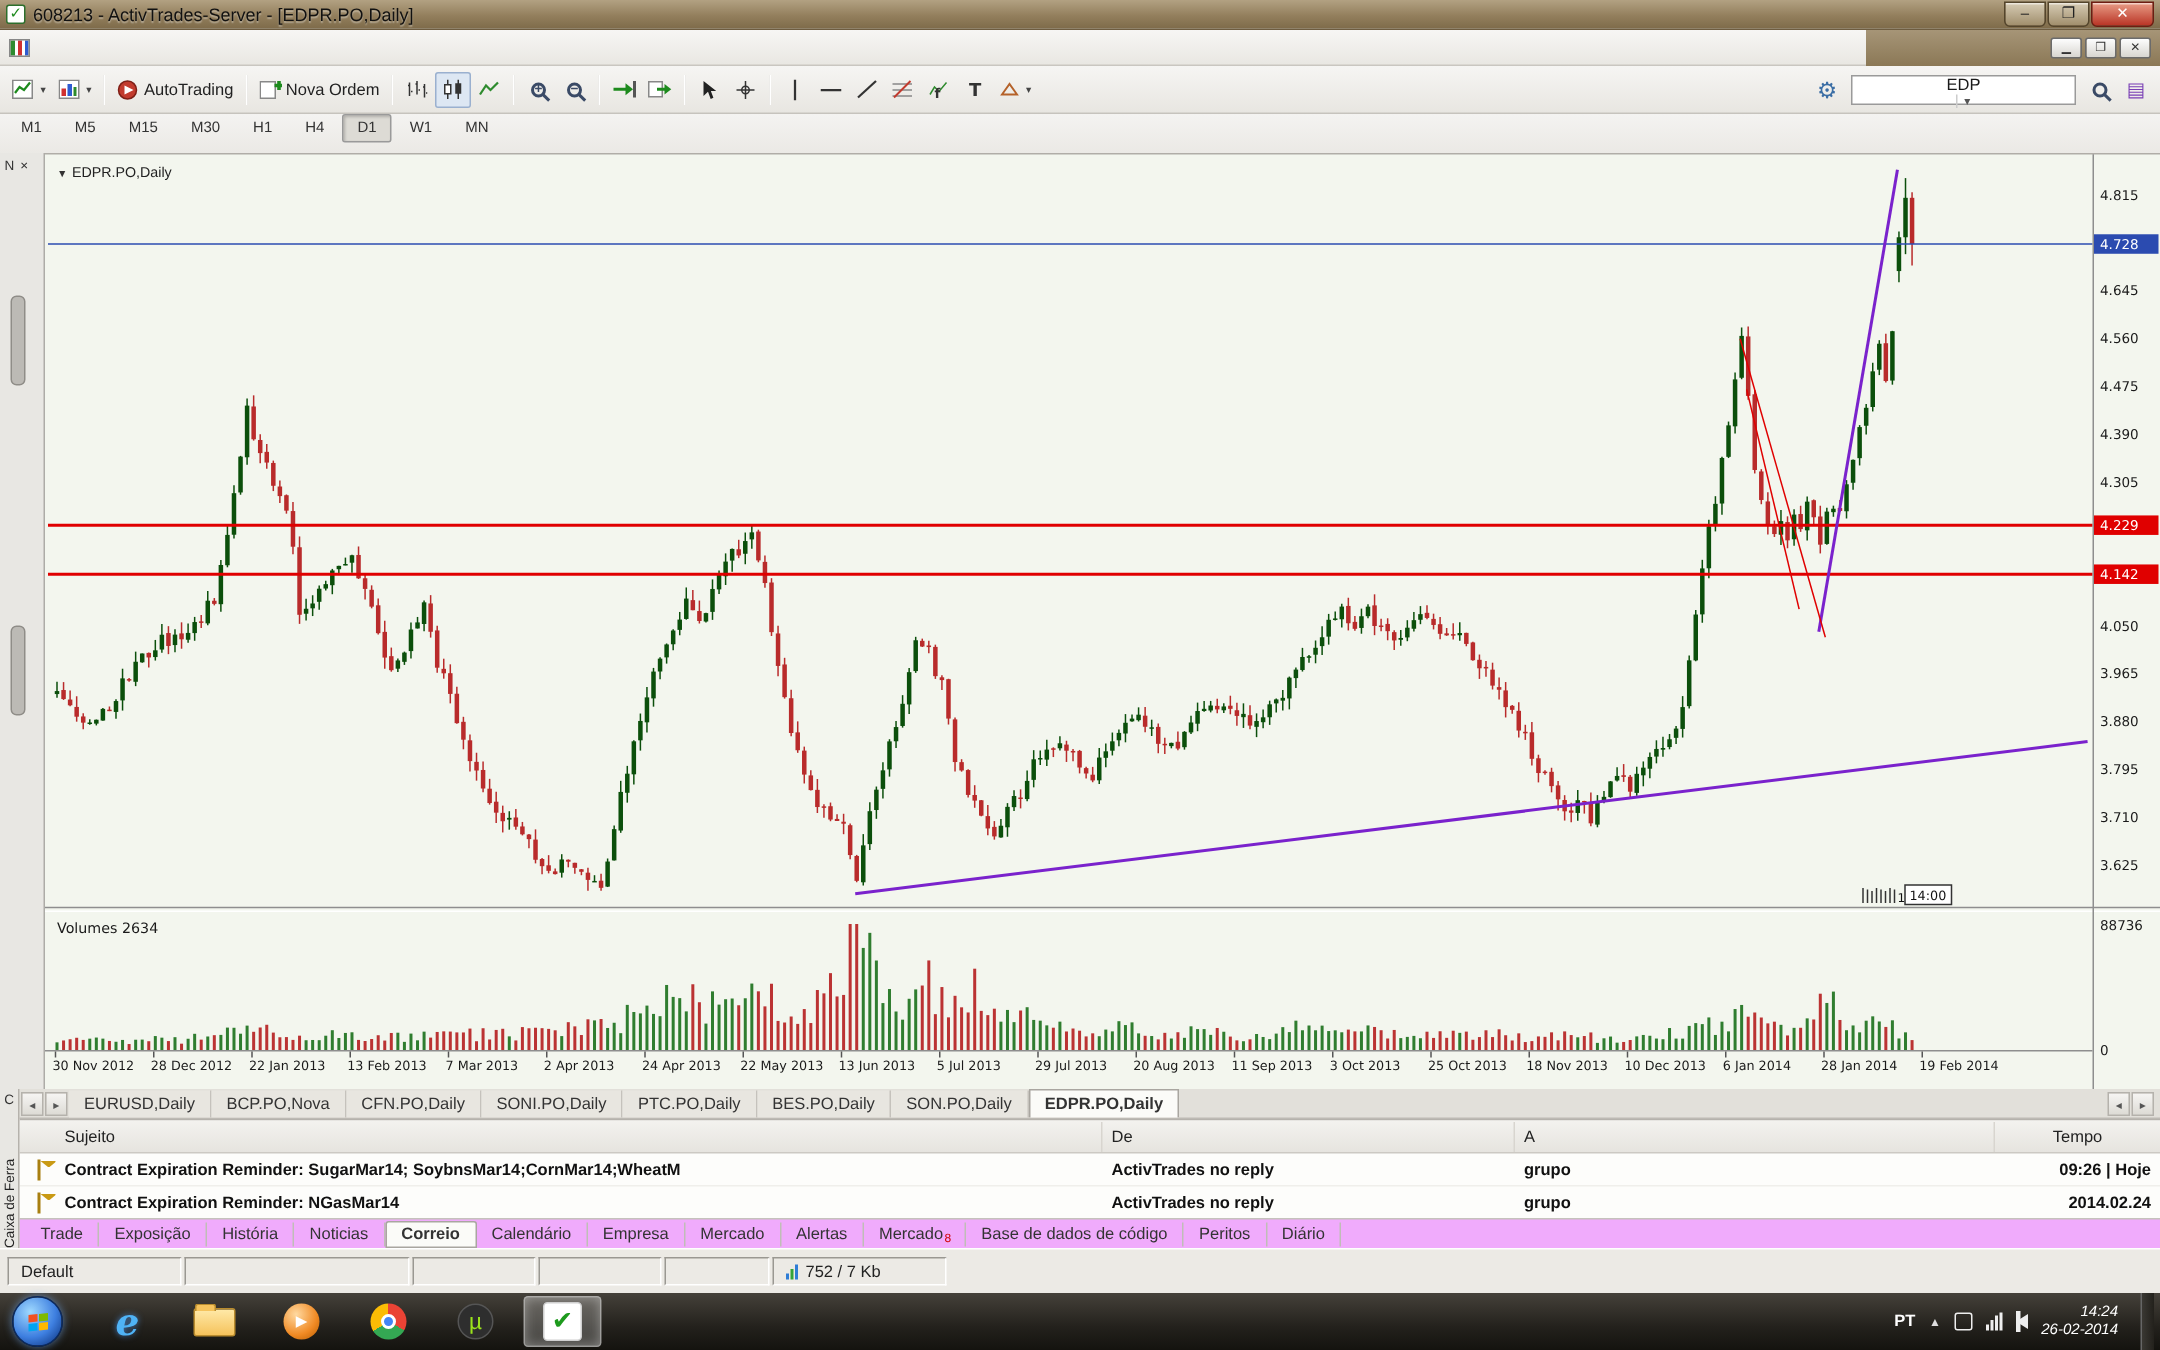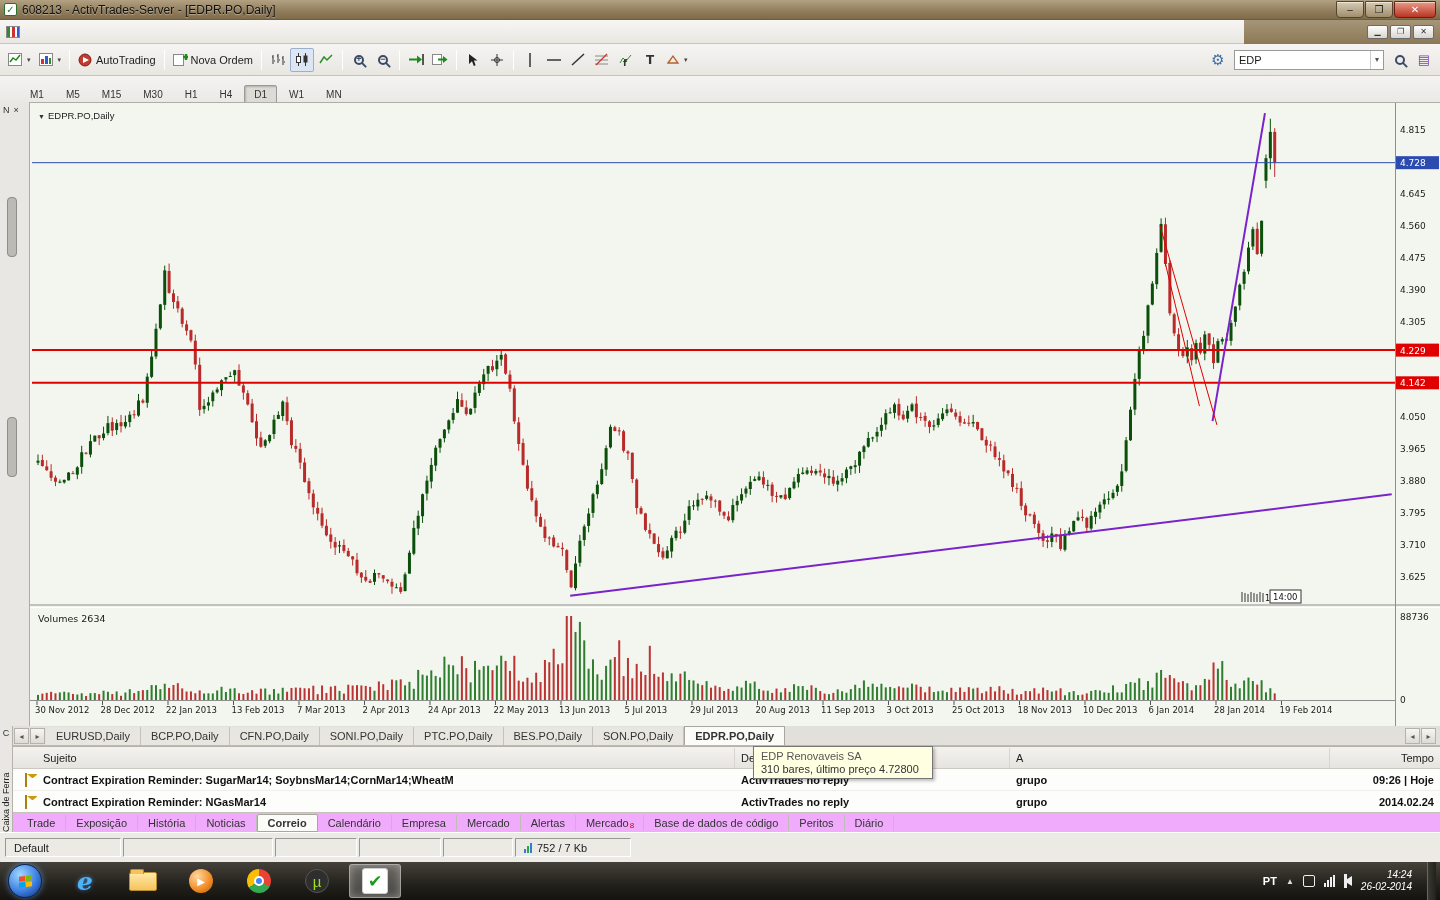--- a/index.html
+++ b/index.html
@@ -44,28 +44,28 @@
   .tbtn .dd{font-size:7px;color:#444;}
   .tbtn .lbl{font-size:11px;color:#222;}
   .tsep{width:1px;height:20px;background:#c2bfb9;border-right:1px solid #fff;margin:0 4px;}
   .mag{position:relative;width:10px;height:10px;border:2px solid #3a4a66;border-radius:50%;}
   .mag::after{content:"";position:absolute;width:6px;height:2px;background:#3a4a66;
     transform:rotate(45deg);right:-5px;bottom:-3px;}
   .mag i{position:absolute;left:0;top:-3px;width:6px;text-align:center;font-style:normal;font-size:9px;color:#3a4a66;font-weight:bold;}
   .tb-right{margin-left:auto;display:flex;align-items:center;}
   .gear{font-size:15px;color:#3b6ea5;}
   .symbolbox{width:150px;height:20px;background:#fff;border:1px solid #9a9a9a;display:flex;
-    align-items:center;padding:0 4px;justify-content:space-between;margin:0 4px;}
+    align-items:center;padding:0 4px;justify-content:space-between;margin:0 4px;flex-direction:column;}
   .symbolbox .dd{font-size:8px;color:#555;border-left:1px solid #ccc;padding-left:4px;height:100%;display:flex;align-items:center;}
   .journal{color:#7a3fb5;font-size:13px;}
 
   
   .tfbar{position:absolute;left:0;top:76px;width:1440px;height:38px;
     background:linear-gradient(#f4f3f1,#e7e5e0);border-bottom:1px solid #b9b6b0;
-    display:flex;align-items:center;padding-left:20px;}
+    display:flex;align-items:flex-start;padding-left:4px;}
   .tf{padding:3px 9px;font-size:10px;color:#333;border:1px solid transparent;border-radius:2px;margin-right:2px;}
   .tf.active{border-color:#9a9a9a;background:#dddbd5;box-shadow:inset 1px 1px 2px rgba(0,0,0,.2);}
 
   
   .chartwrap{position:absolute;left:0;top:102px;width:1440px;height:624px;background:#f3f6ee;}
   .leftstrip{position:absolute;left:0;top:0;width:30px;height:624px;background:#e8e7e3;border-right:1px solid #adaca7;}
   .navmin{position:absolute;left:3px;top:3px;font-size:9px;color:#333;letter-spacing:4px;}
   .lthumb{position:absolute;left:7px;width:10px;height:60px;background:#bcbab5;border:1px solid #8f8d88;border-radius:4px;}
   .symlabel{position:absolute;left:38px;top:8px;font-size:9.5px;color:#222;z-index:5;}
   .symlabel .tri{font-size:7px;margin-right:3px;color:#333;}
@@ -84,21 +84,21 @@
   .toolbox-strip{position:absolute;left:0;top:726px;width:13px;height:106px;background:#e8e7e3;
     border-right:1px solid #b5b2ac;display:flex;flex-direction:column;align-items:center;z-index:4;}
   .toolbox-strip .cmin{font-size:9px;color:#333;margin:2px 0 4px;}
   .toolbox-strip .vtext{writing-mode:vertical-rl;transform:rotate(180deg);font-size:9px;color:#222;flex:1;}
 
   
   .mailpanel{position:absolute;left:13px;top:746px;width:1427px;height:66px;background:#fdfdfb;border-top:1px solid #b5b2ac;}
   .mailgrid{display:grid;grid-template-columns:24px 1fr 275px 320px 110px;align-items:center;}
   .mailhead{height:22px;background:linear-gradient(#f3f2ef,#e6e4df);border-bottom:1px solid #ccc9c3;color:#222;}
   .mailhead span{padding:4px 6px;display:block;border-right:1px solid #d8d5cf;}
-  .mailhead .htime{text-align:right;border-right:none;}
+  .mailhead .htime{text-align:center;border-right:none;}
   .mailrow{height:22px;font-weight:bold;color:#111;border-bottom:1px solid #f0efeb;}
   .mailrow span{padding:3px 6px;display:block;white-space:nowrap;overflow:hidden;}
   .mailrow .rtime{text-align:right;}
   .envelope{width:13px;height:9px;background:linear-gradient(#ffe07a,#f3b91c);border:1px solid #a87f10;position:relative;margin-left:6px;}
   .envelope::after{content:"";position:absolute;left:0;top:0;border-left:5px solid transparent;
     border-right:5px solid transparent;border-top:4px solid #c99a14;width:1px;margin-left:0.5px;}
 
   
   .tooltip{position:absolute;left:753px;top:746px;width:180px;z-index:50;background:#ffffe1;
     border:1px solid #767676;box-shadow:2px 2px 3px rgba(0,0,0,.25);padding:3px 7px;font-size:11px;}
@@ -1292,21 +1292,21 @@
         <text x="1243" y="498" fill="#111" font-size="8.5">14:00</text>
       </svg>
   </div>
 
   <div class="charttabs">
     <div class="tabarrow">◂</div>
     <div class="tabarrow">▸</div>
     <div style="display:flex;align-items:flex-end">
 
     <div class="ctab">EURUSD,Daily</div>
-        <div class="ctab">BCP.PO,Daily</div>
+        <div class="ctab">BCP.PO,Nova</div>
         <div class="ctab">CFN.PO,Daily</div>
         <div class="ctab">SONI.PO,Daily</div>
         <div class="ctab">PTC.PO,Daily</div>
         <div class="ctab">BES.PO,Daily</div>
         <div class="ctab">SON.PO,Daily</div>
         <div class="ctab active">EDPR.PO,Daily</div>
       </div>
     <div class="tright">
       <div class="tabarrow">◂</div>
       <div class="tabarrow">▸</div>
@@ -1339,24 +1339,20 @@
         <div class="mailgrid mailrow">
           <span><i class="envelope"></i></span>
           <span>Contract Expiration Reminder: NGasMar14</span>
           <span>ActivTrades no reply</span>
           <span>grupo</span>
           <span class="rtime">2014.02.24</span>
         </div>
       </div>
   </div>
 
-  <div class="tooltip">
-    <div class="tl1">EDP Renovaveis SA</div>
-    <div class="tl2">310 bares, último preço 4.72800</div>
-  </div>
 
   <div class="termtabs">
 
       <div class="ttab">
         <span>Trade</span>
       </div>
 
       <div class="ttab">
         <span>Exposição</span>
       </div>

